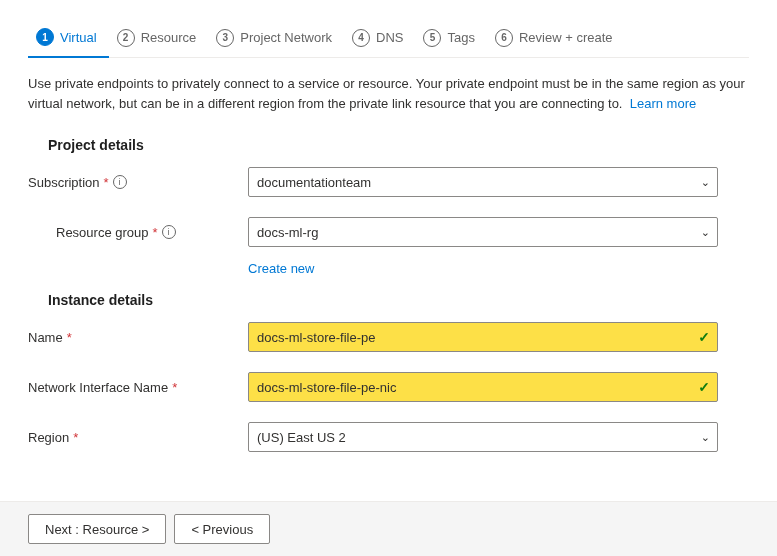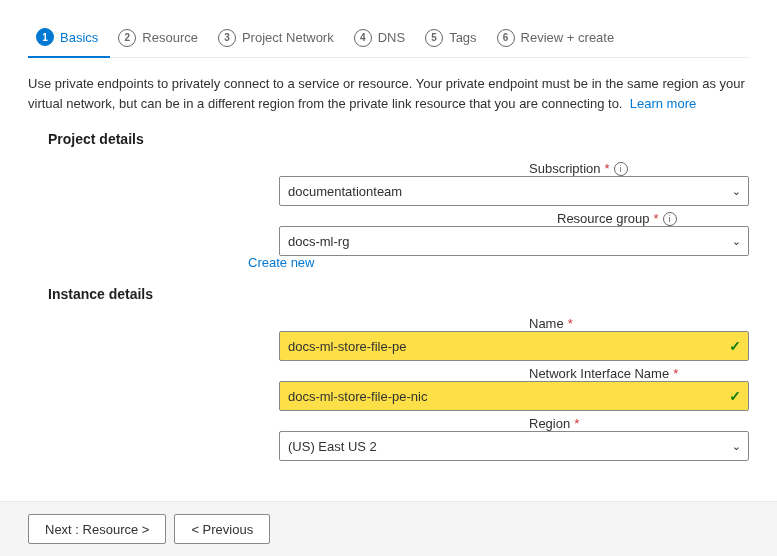--- a/index.html
+++ b/index.html
@@ -77,21 +77,21 @@
     .step-item.active .step-circle {
       background: #0078d4;
       border-color: #0078d4;
       color: #fff;
     }
     
     .info-text {
       font-size: 13px;
       color: #323130;
       line-height: 1.5;
-      margin-bottom: 18px;
+      margin-bottom: 24px;
     }
     .info-link {
       color: #0078d4;
       text-decoration: none;
       cursor: pointer;
     }
     
     .section-header {
       font-size: 14px;
       font-weight: 600;
@@ -99,23 +99,22 @@
       margin-bottom: 14px;
       margin-top: 4px;
       margin-left: 20px;
     }
     
     .form-section {
       margin-bottom: 8px;
     }
     .form-row {
       display: flex;
-      align-items: flex-end;
-      margin-bottom: 5px;
-      flex-direction: column;
+      align-items: center;
+      margin-bottom: 20px;
     }
     .form-label {
       width: 220px;
       font-size: 13px;
       color: #323130;
       display: flex;
       align-items: center;
       gap: 4px;
       flex-shrink: 0;
     }
@@ -232,21 +231,21 @@
 </head>
 <body>
 
 <div class="page-container">
   <div class="main-content">
 
 
     <div class="steps-nav">
       <div class="step-item active">
         <div class="step-circle">1</div>
-        <span>Basics</span>
+        <span>Virtual</span>
       </div>
       <div class="step-item">
         <div class="step-circle">2</div>
         <span>Resource</span>
       </div>
       <div class="step-item">
         <div class="step-circle">3</div>
         <span>Project Network</span>
       </div>
       <div class="step-item">

